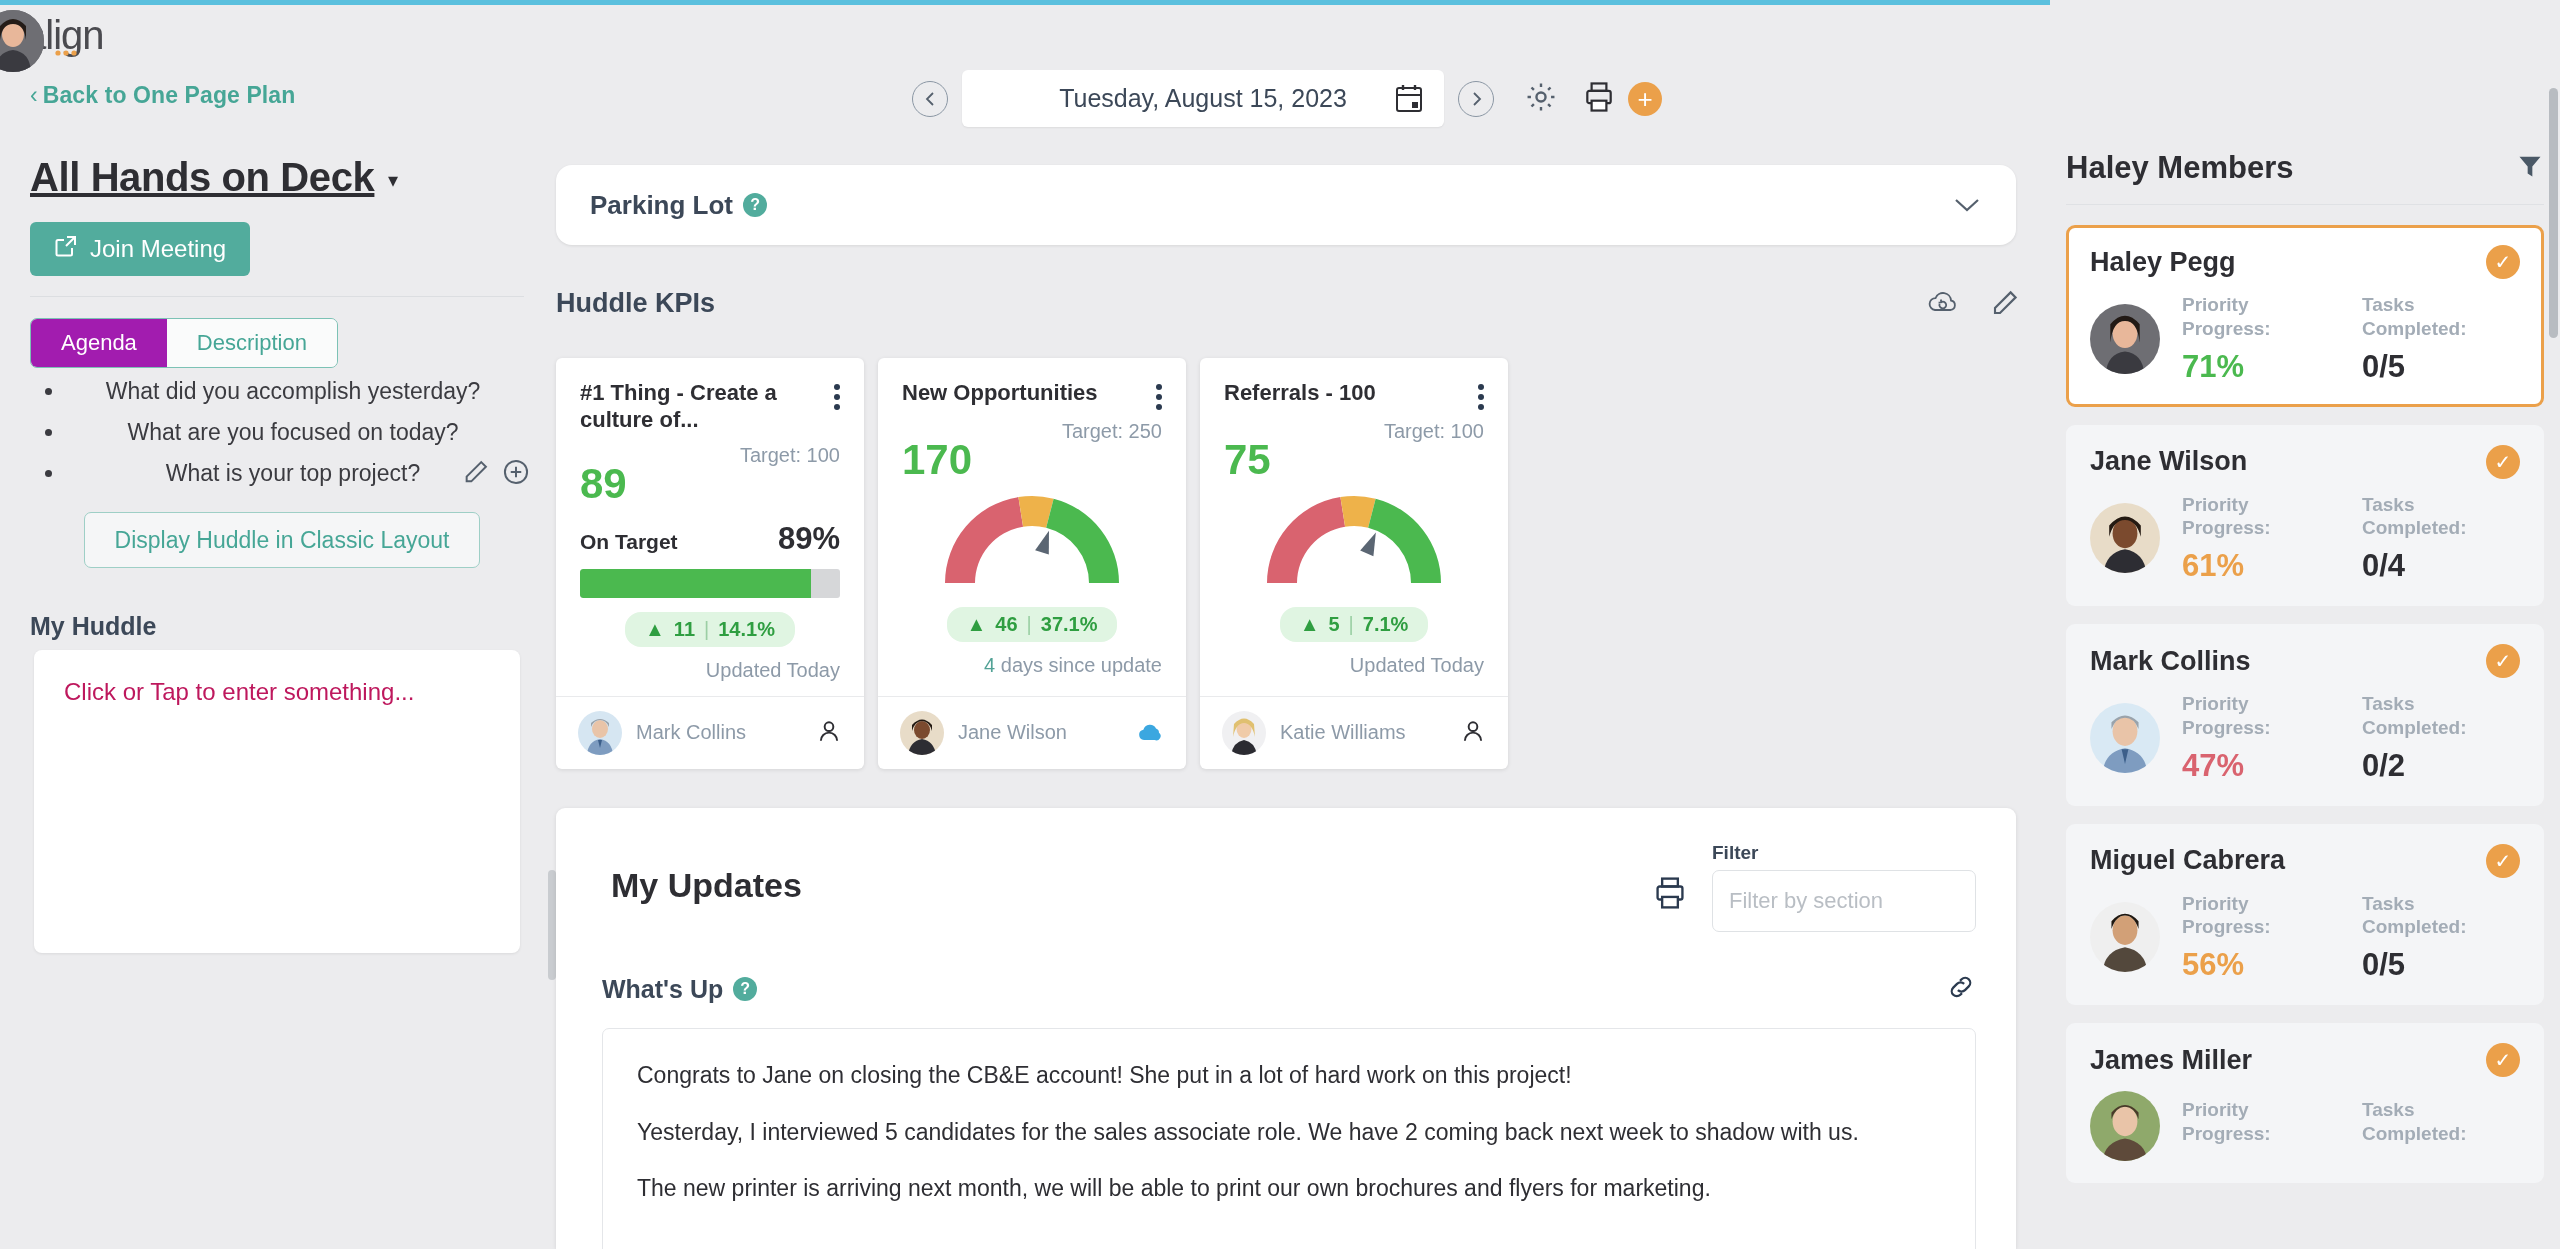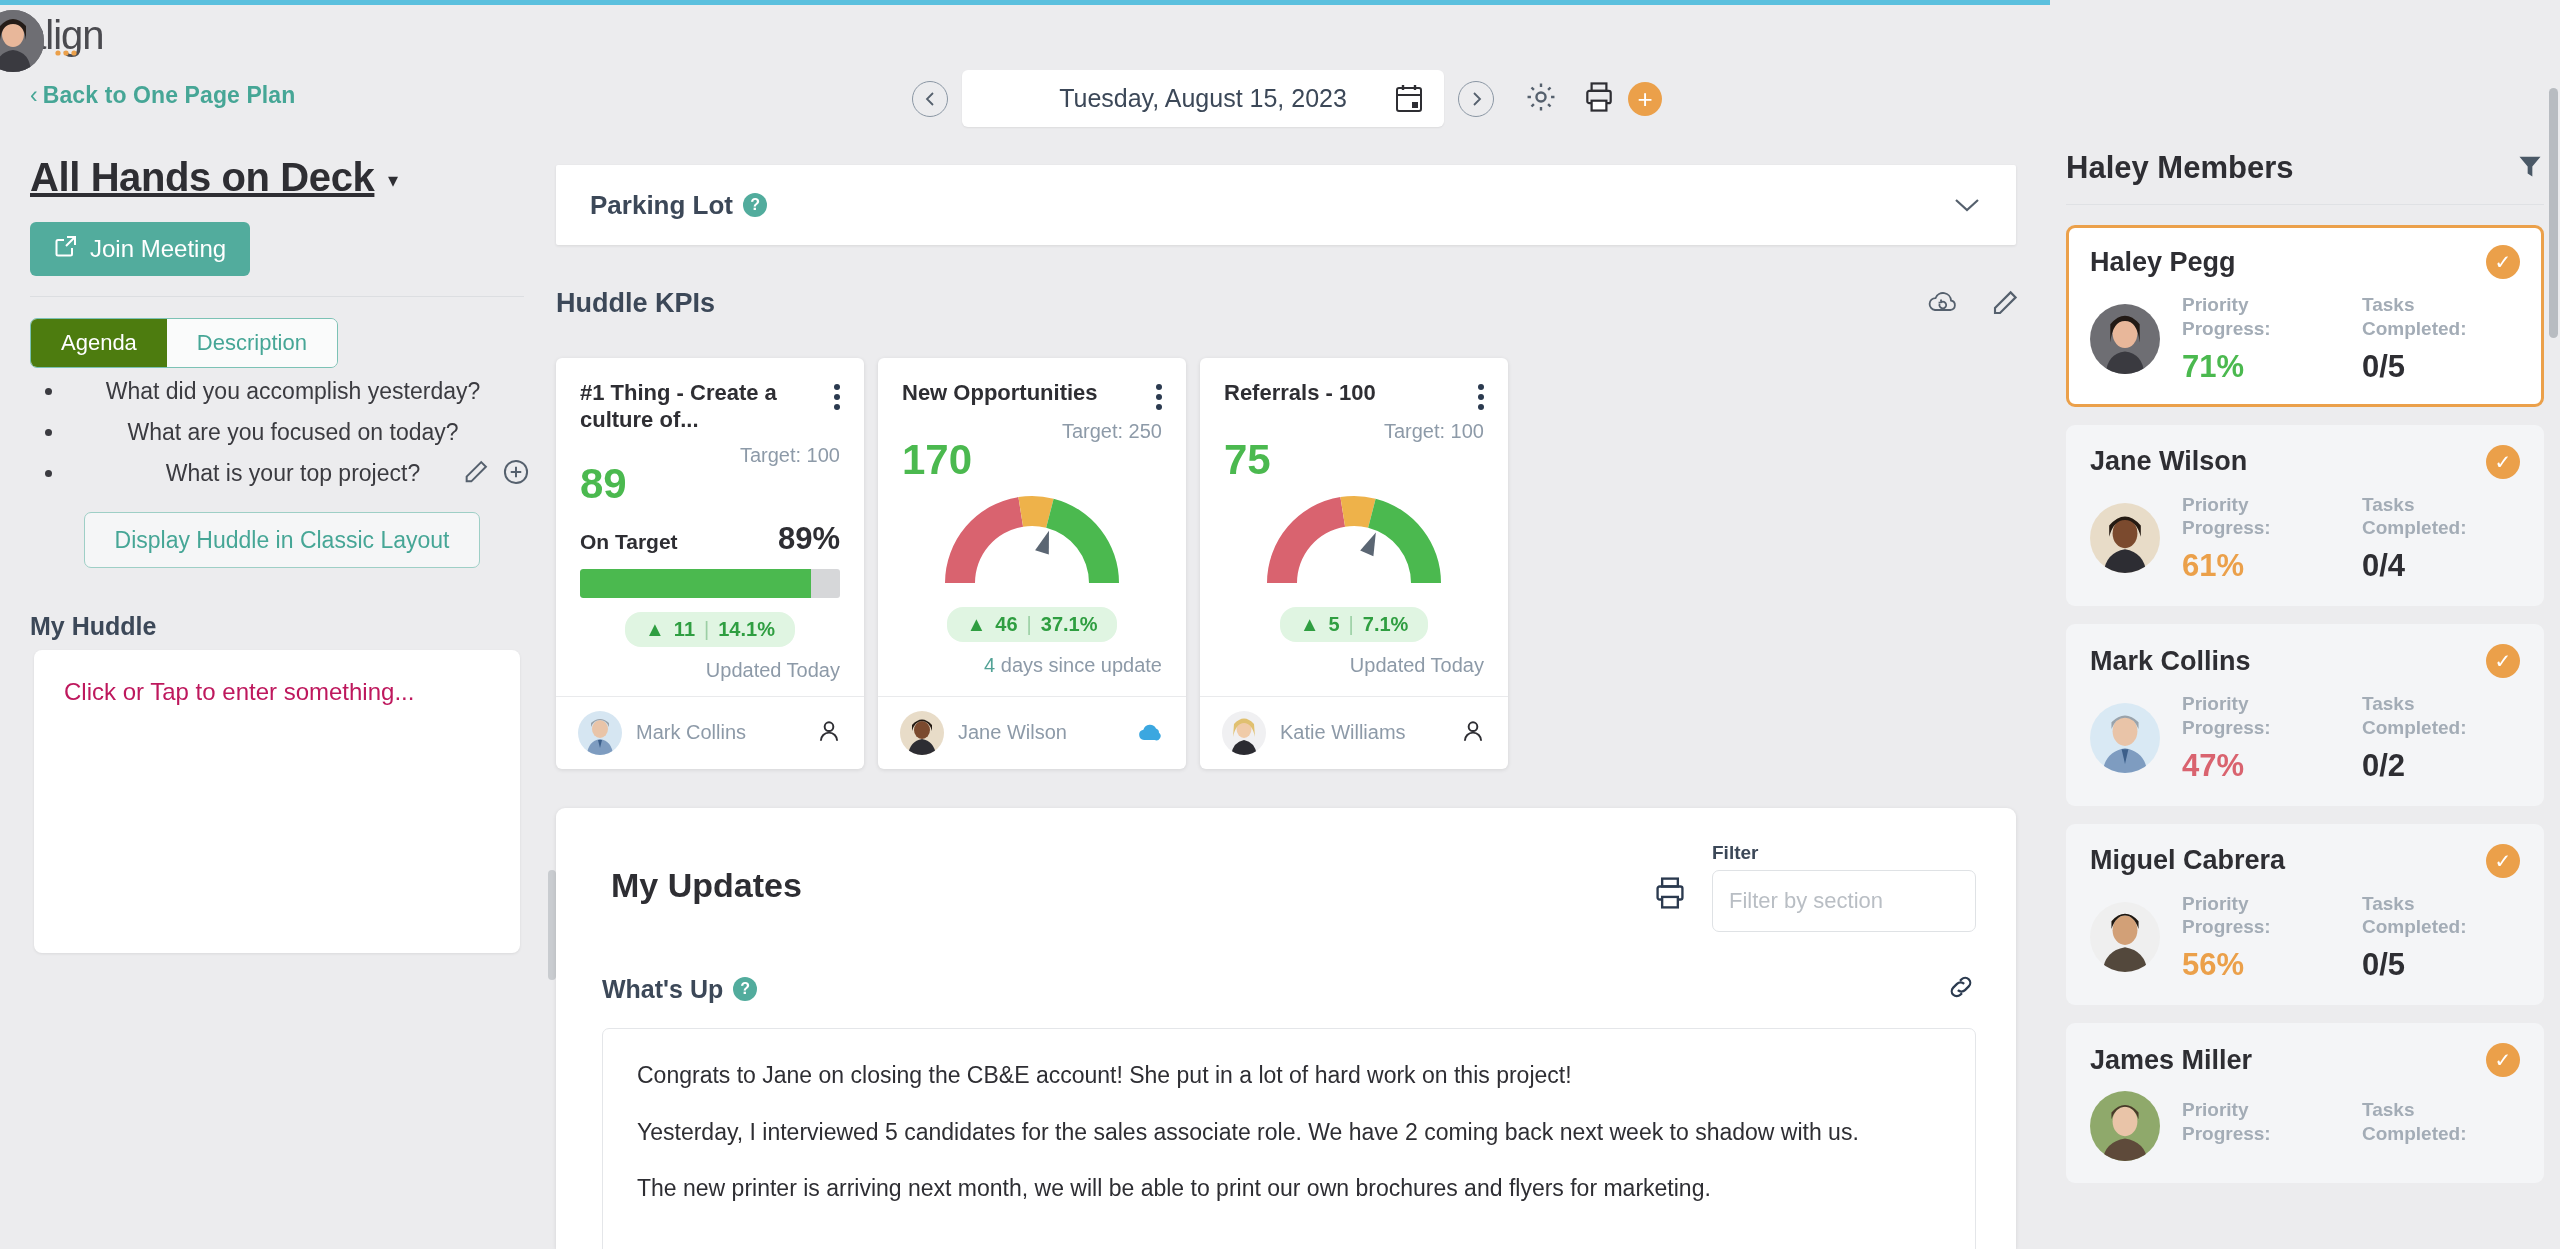--- a/index.html
+++ b/index.html
@@ -82,21 +82,21 @@
     border-radius:6px; padding:12px 24px; font-size:24px; cursor:pointer;
     display:flex; align-items:center; gap:12px;
   }
   .hr1 { position:absolute; left:30px; top:166px; width:494px; height:1px; background:#dcdee1; }
 
   .tabs {
     position:absolute; left:30px; top:188px; display:flex;
     border:1px solid #7cc2b5; border-radius:7px; overflow:hidden;
   }
   .tab { padding:11px 30px; font-size:22px; cursor:pointer; }
-  .tab.on { background:#4d7c0f; color:#fff;text-align:center; }
+  .tab.on { background:#a21caf; color:#fff;text-align:center; }
   .tab.off { background:#fafbfb; color:#46a696; }
 
   .agenda-list { position:absolute; left:40px; top:248px; width:480px; }
   .agenda-list li { font-size:23px; color:#3b3b40; margin-bottom:14px; margin-left:26px;text-align:center; }
 
   .classic-btn {
     position:absolute; left:84px; top:382px; width:396px; height:56px;
     border:1px solid #9ecfc6; border-radius:7px; background:#f5f6f7;
     color:#46a696; font-size:23px; display:flex; align-items:center; justify-content:center;
     cursor:pointer;
@@ -107,21 +107,21 @@
     background:#fff; border-radius:8px; box-shadow:0 1px 3px rgba(0,0,0,.08);
     padding:28px 30px; cursor:text;
   }
   .notes-ph { font-size:24px; color:#be185d; }
 
   
   .center { position:absolute; left:556px; top:0; width:1494px; height:1249px; }
 
   .parking {
     position:absolute; left:0; top:165px; width:1460px; height:80px;
-    background:#fff; border-radius:2px; box-shadow:0 1px 3px rgba(0,0,0,.09);
+    background:#fff; border-radius:16px; box-shadow:0 1px 3px rgba(0,0,0,.09);
     display:flex; align-items:center; padding:0 34px; cursor:pointer;
   }
   .sec-title { font-size:26px; font-weight:bold; color:#3c4858; display:flex; align-items:center; gap:10px; }
   .qmark {
     width:24px; height:24px; border-radius:50%; background:#52ac9d; color:#fff;
     font-size:16px; font-weight:bold; display:flex; align-items:center; justify-content:center; cursor:pointer;
   }
   .park-chev { margin-left:auto; font-size:26px; color:#55606d; }
 
   .kpi-h { position:absolute; left:0; top:288px; font-size:27px; font-weight:bold; color:#3c4858; }

